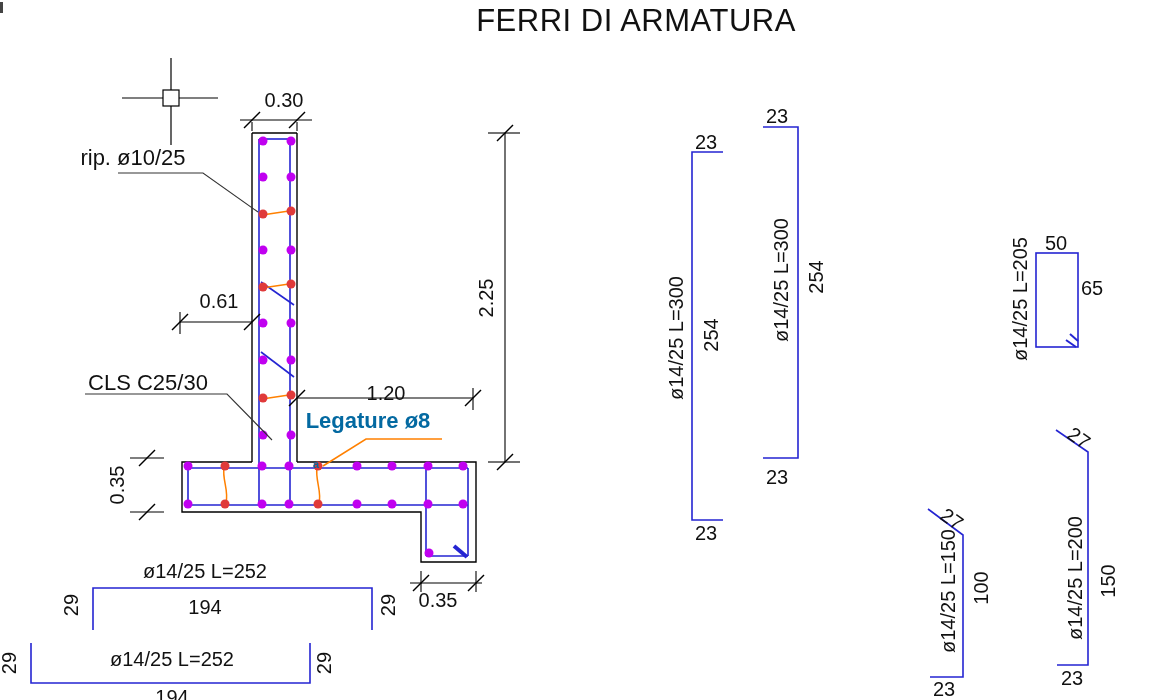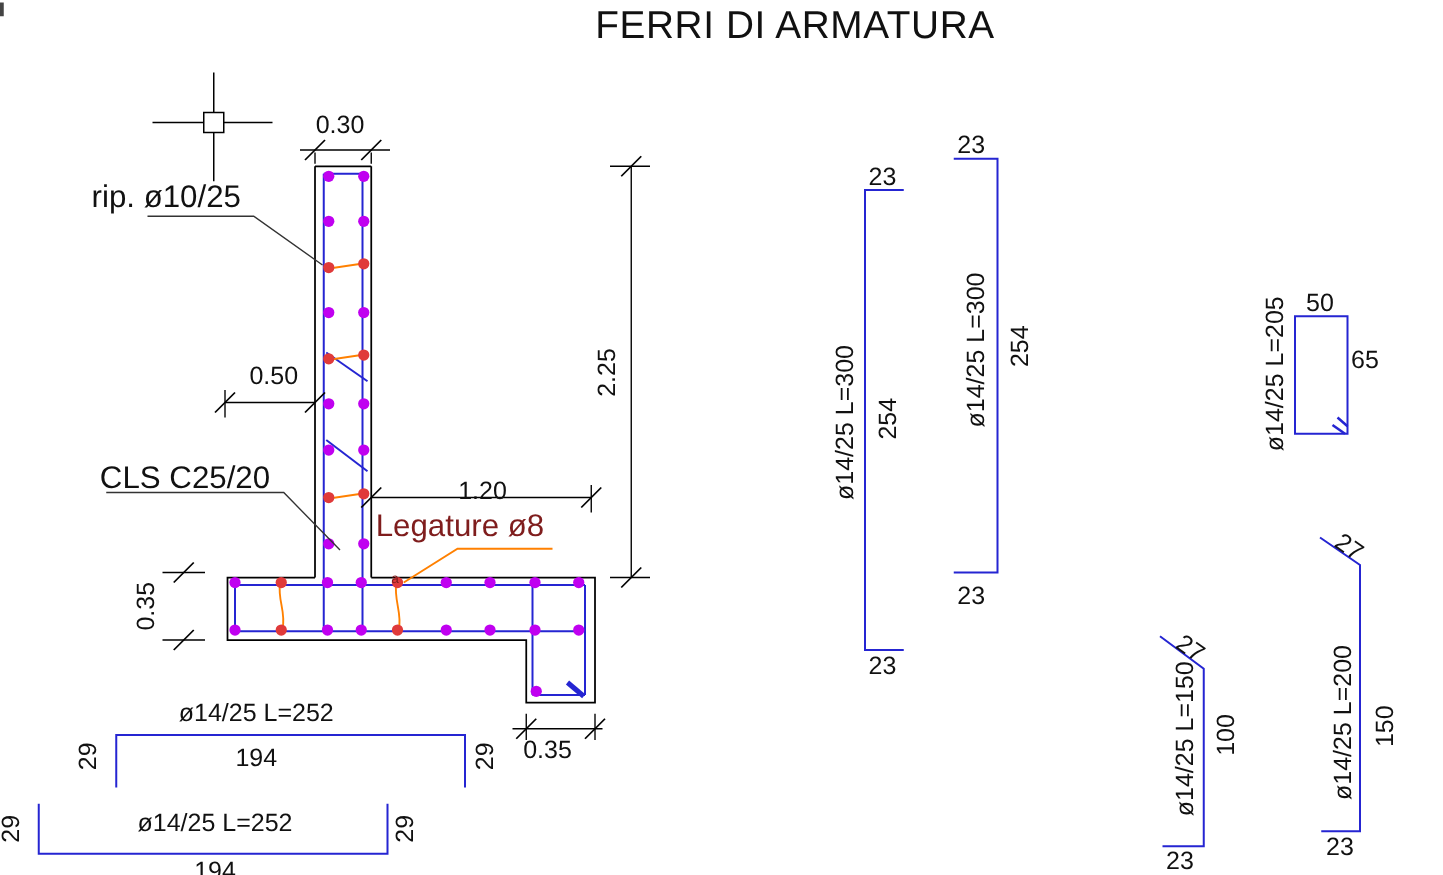--- a/index.html
+++ b/index.html
@@ -1,25 +1,25 @@
 <!DOCTYPE html>
 <html><head>
 <meta charset="utf-8">
 <style>
   html,body{margin:0;padding:0;background:#fff;}
   #canvas{position:relative;width:1154px;height:700px;background:#ffffff;overflow:hidden;
           font-family:"Liberation Sans",sans-serif;}
   #draw{position:absolute;left:0;top:0;}
   .lbl{position:absolute;font-size:20px;color:#111;white-space:nowrap;line-height:1;
        transform:translate(-50%,-50%);}
-  .alpha{font-size:25px;}
+  .alpha{font-size:22px;}
   .title{font-size:31px;letter-spacing:.5px;}
   .rot{transform:translate(-50%,-50%) rotate(-90deg);}
   .rot35{transform:translate(-50%,-50%) rotate(35deg);}
-  .orange{color:#7f1d1d;}
+  .orange{color:#0369a1;font-weight:bold;}
   .tiny{font-size:11px;}
 </style>
 </head>
 <body>
 
 <div id="canvas">
 
   <svg id="draw" width="1154" height="700" viewBox="0 0 1154 700">
 
     <rect x="0" y="2" width="3" height="11" fill="#444"></rect>
@@ -158,26 +158,26 @@
       <line x1="1066" y1="340" x2="1076" y2="347" stroke-width="2"></line>
       <line x1="1070" y1="334" x2="1078" y2="341" stroke-width="2"></line>
       <path d="M928,509 L963,535 L963,677 L930,677"></path>
       <path d="M1056,430 L1088,452 L1088,665 L1057,665"></path>
     </g>
   </svg>
 
   <span class="lbl title" style="left:636px;top:20px">FERRI DI ARMATURA</span>
 
   <span class="lbl alpha" style="left:133px;top:158px">rip. ø10/25</span>
-  <span class="lbl alpha" style="left:148px;top:383px">CLS C25/20</span>
+  <span class="lbl alpha" style="left:148px;top:383px">CLS C25/30</span>
   <span class="lbl alpha orange" style="left:368px;top:421px">Legature ø8</span>
   <span class="lbl tiny orange" style="left:316px;top:464px">a</span>
 
-  <span class="lbl" style="left:272px;top:100px">0.30</span>
-  <span class="lbl" style="left:219px;top:301px">0.50</span>
+  <span class="lbl" style="left:284px;top:100px">0.30</span>
+  <span class="lbl" style="left:219px;top:301px">0.61</span>
   <span class="lbl" style="left:386px;top:393px">1.20</span>
   <span class="lbl rot" style="left:486px;top:298px">2.25</span>
   <span class="lbl rot" style="left:117px;top:485px">0.35</span>
   <span class="lbl" style="left:438px;top:600px">0.35</span>
 
   <span class="lbl" style="left:205px;top:571px">ø14/25 L=252</span>
   <span class="lbl" style="left:205px;top:607px">194</span>
   <span class="lbl rot" style="left:71px;top:605px">29</span>
   <span class="lbl rot" style="left:388px;top:605px">29</span>
 

